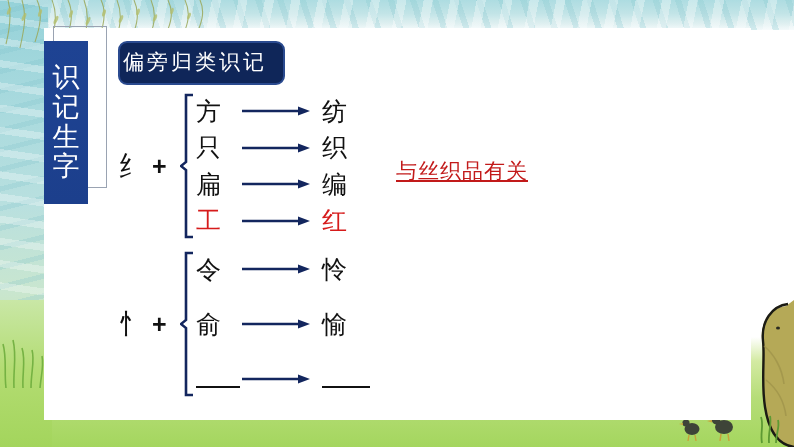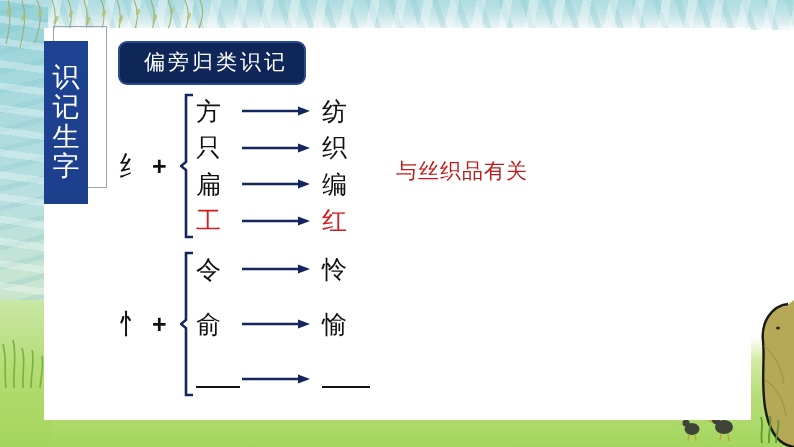--- a/index.html
+++ b/index.html
@@ -123,21 +123,21 @@
     font-family: "Liberation Serif", "DejaVu Serif", serif;
     font-weight: 400;
     letter-spacing: 0;
   }
 
   
   .title-pill {
     position: absolute;
     left: 118px;
     top: 41px;
-    padding: 5px 16px 7px 24px;
+    padding: 5px 16px 7px 3px;
     background: #0f2659;
     border: 2px solid #2a4a8f;
     border-radius: 9px;
     color: #ffffff;
     font-size: 21px;
     letter-spacing: 3px;
     font-family: "Liberation Serif", "DejaVu Serif", serif;
     white-space: nowrap;
   }
 
@@ -234,20 +234,21 @@
   .pair-right .blank-line { width: 48px; }
 
   
   .note {
     position: absolute;
     color: #c21a1a;
     font-size: 21px;
     letter-spacing: 1px;
     font-family: "Liberation Sans", "DejaVu Sans", sans-serif;
     white-space: nowrap;
+    text-decoration: underline;
   }
   .note-1 { left: 396px; top: 157px; }
   .note-2 { left: 410px; top: 287px; }
 </style>
 </head>
 <body>
 
 <div id="slide">
 
   <div class="bg-layer">

